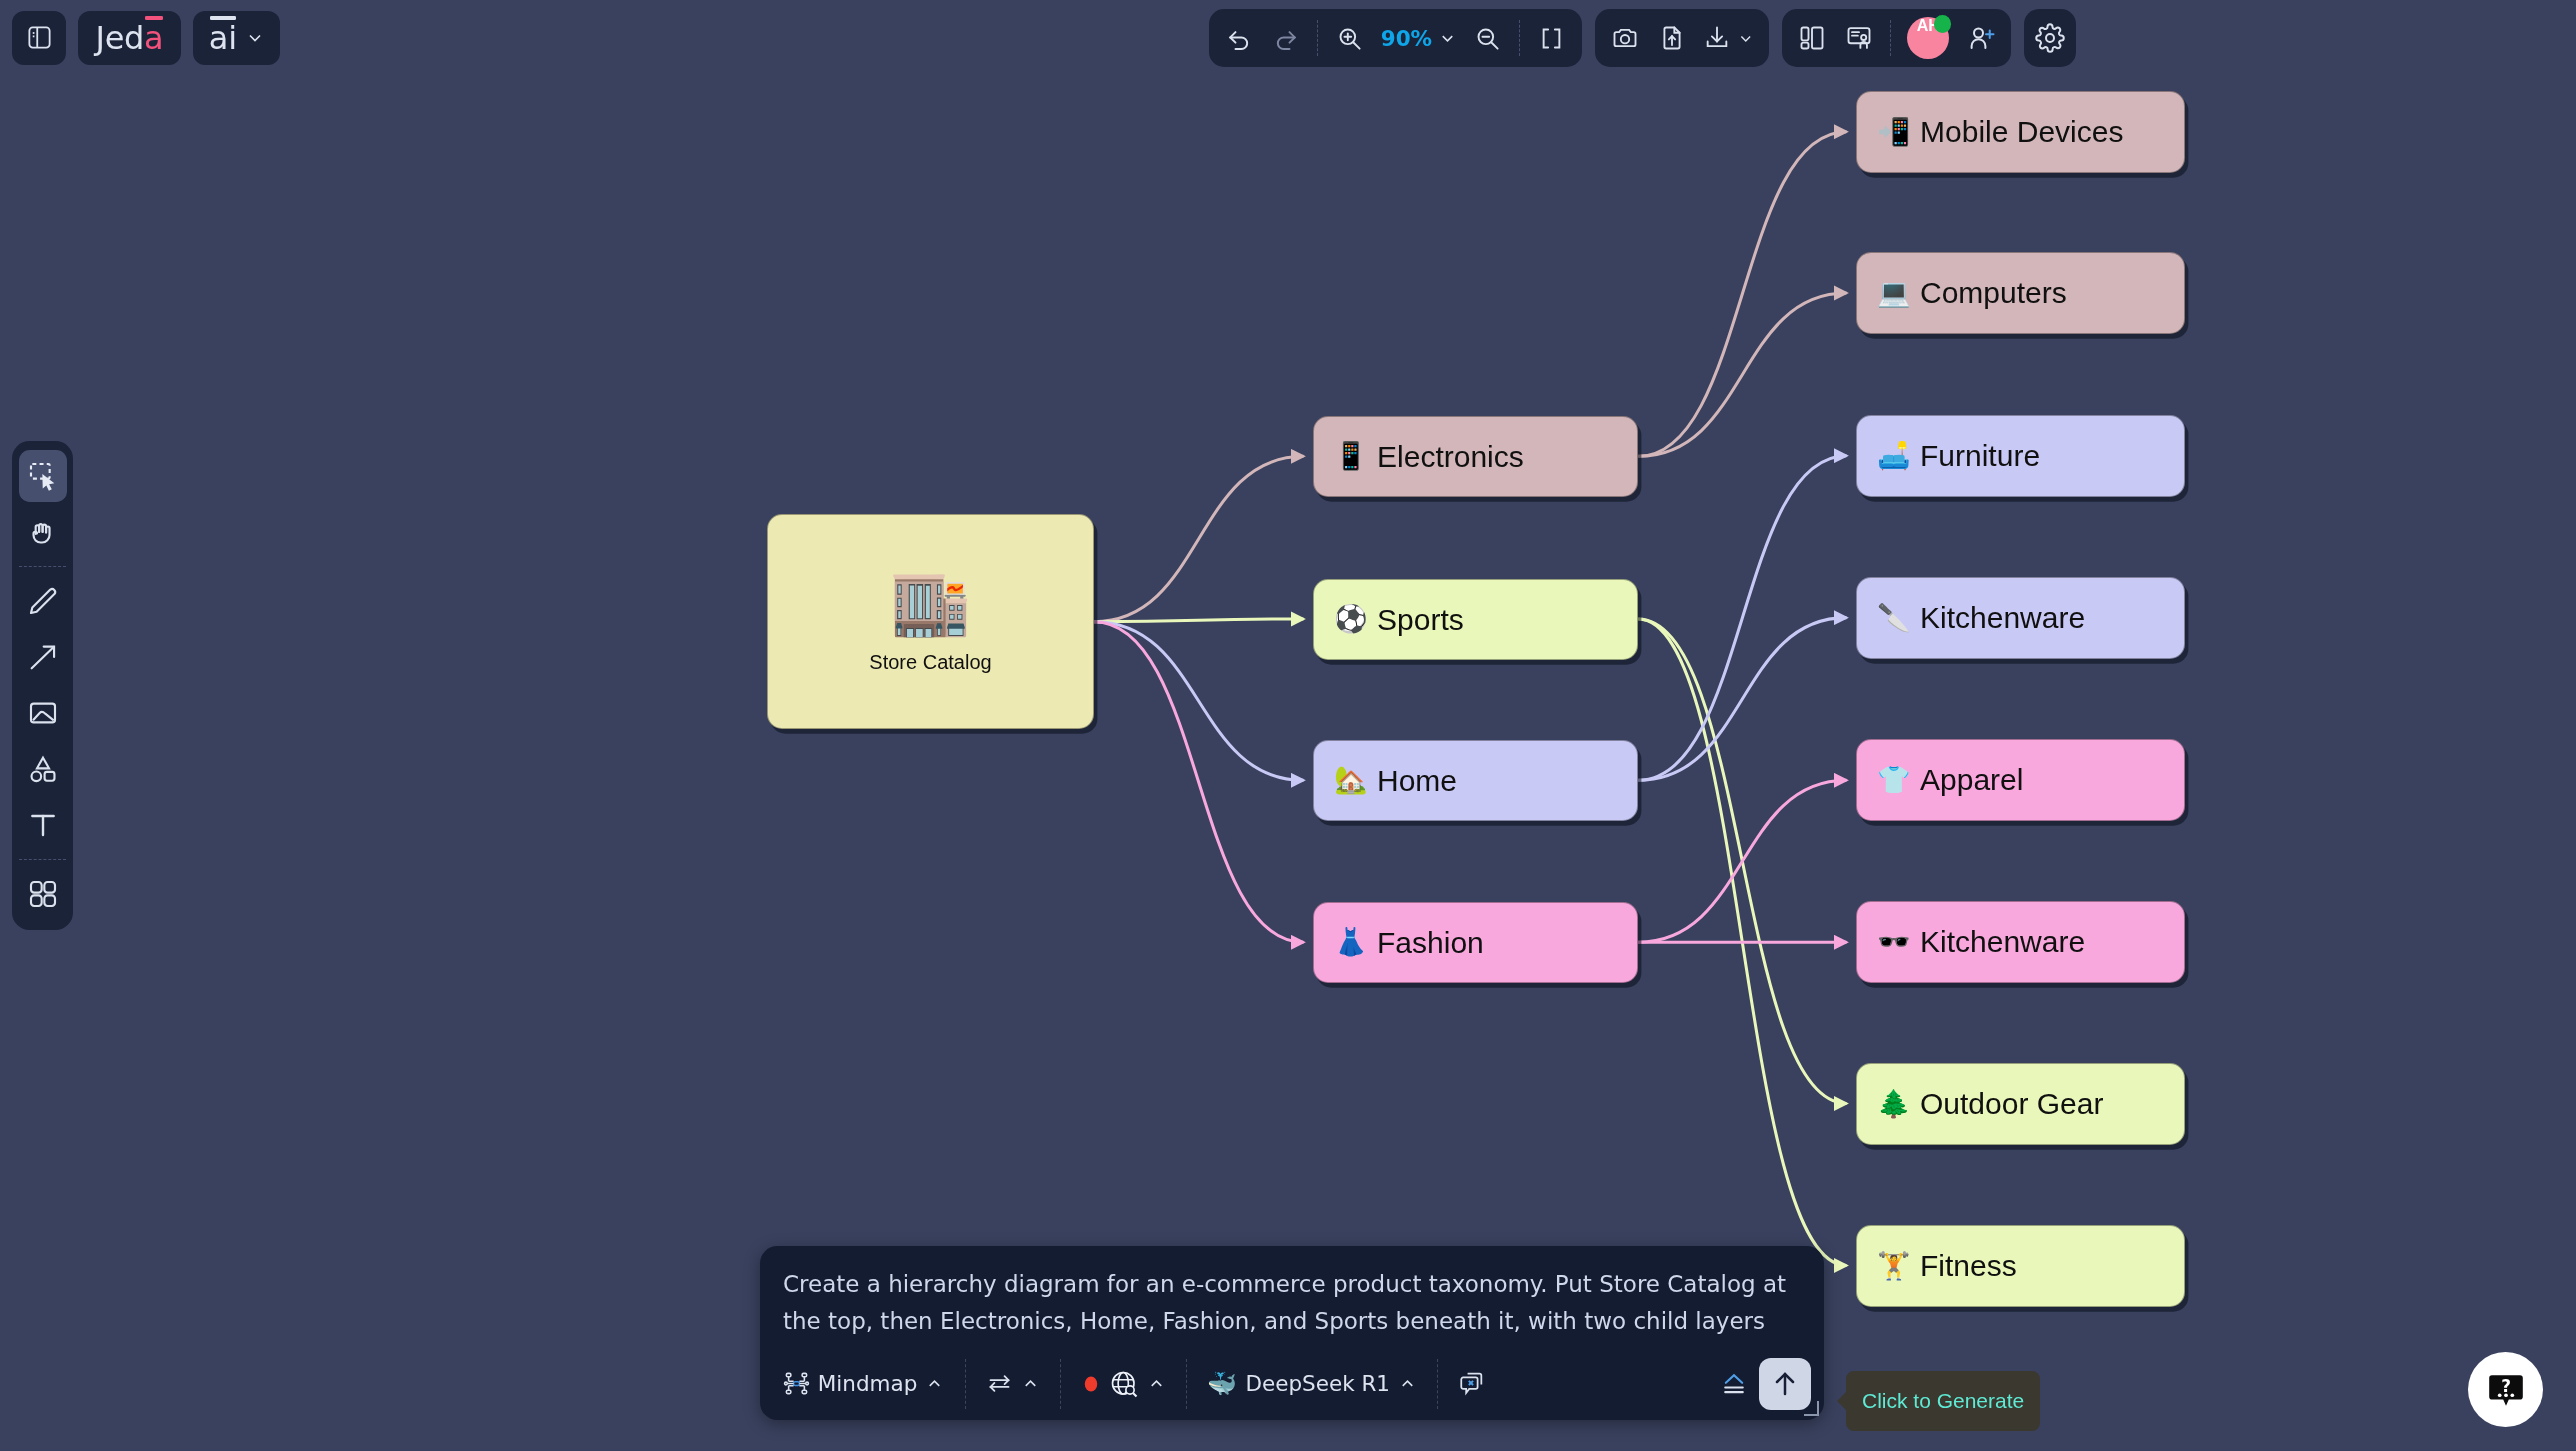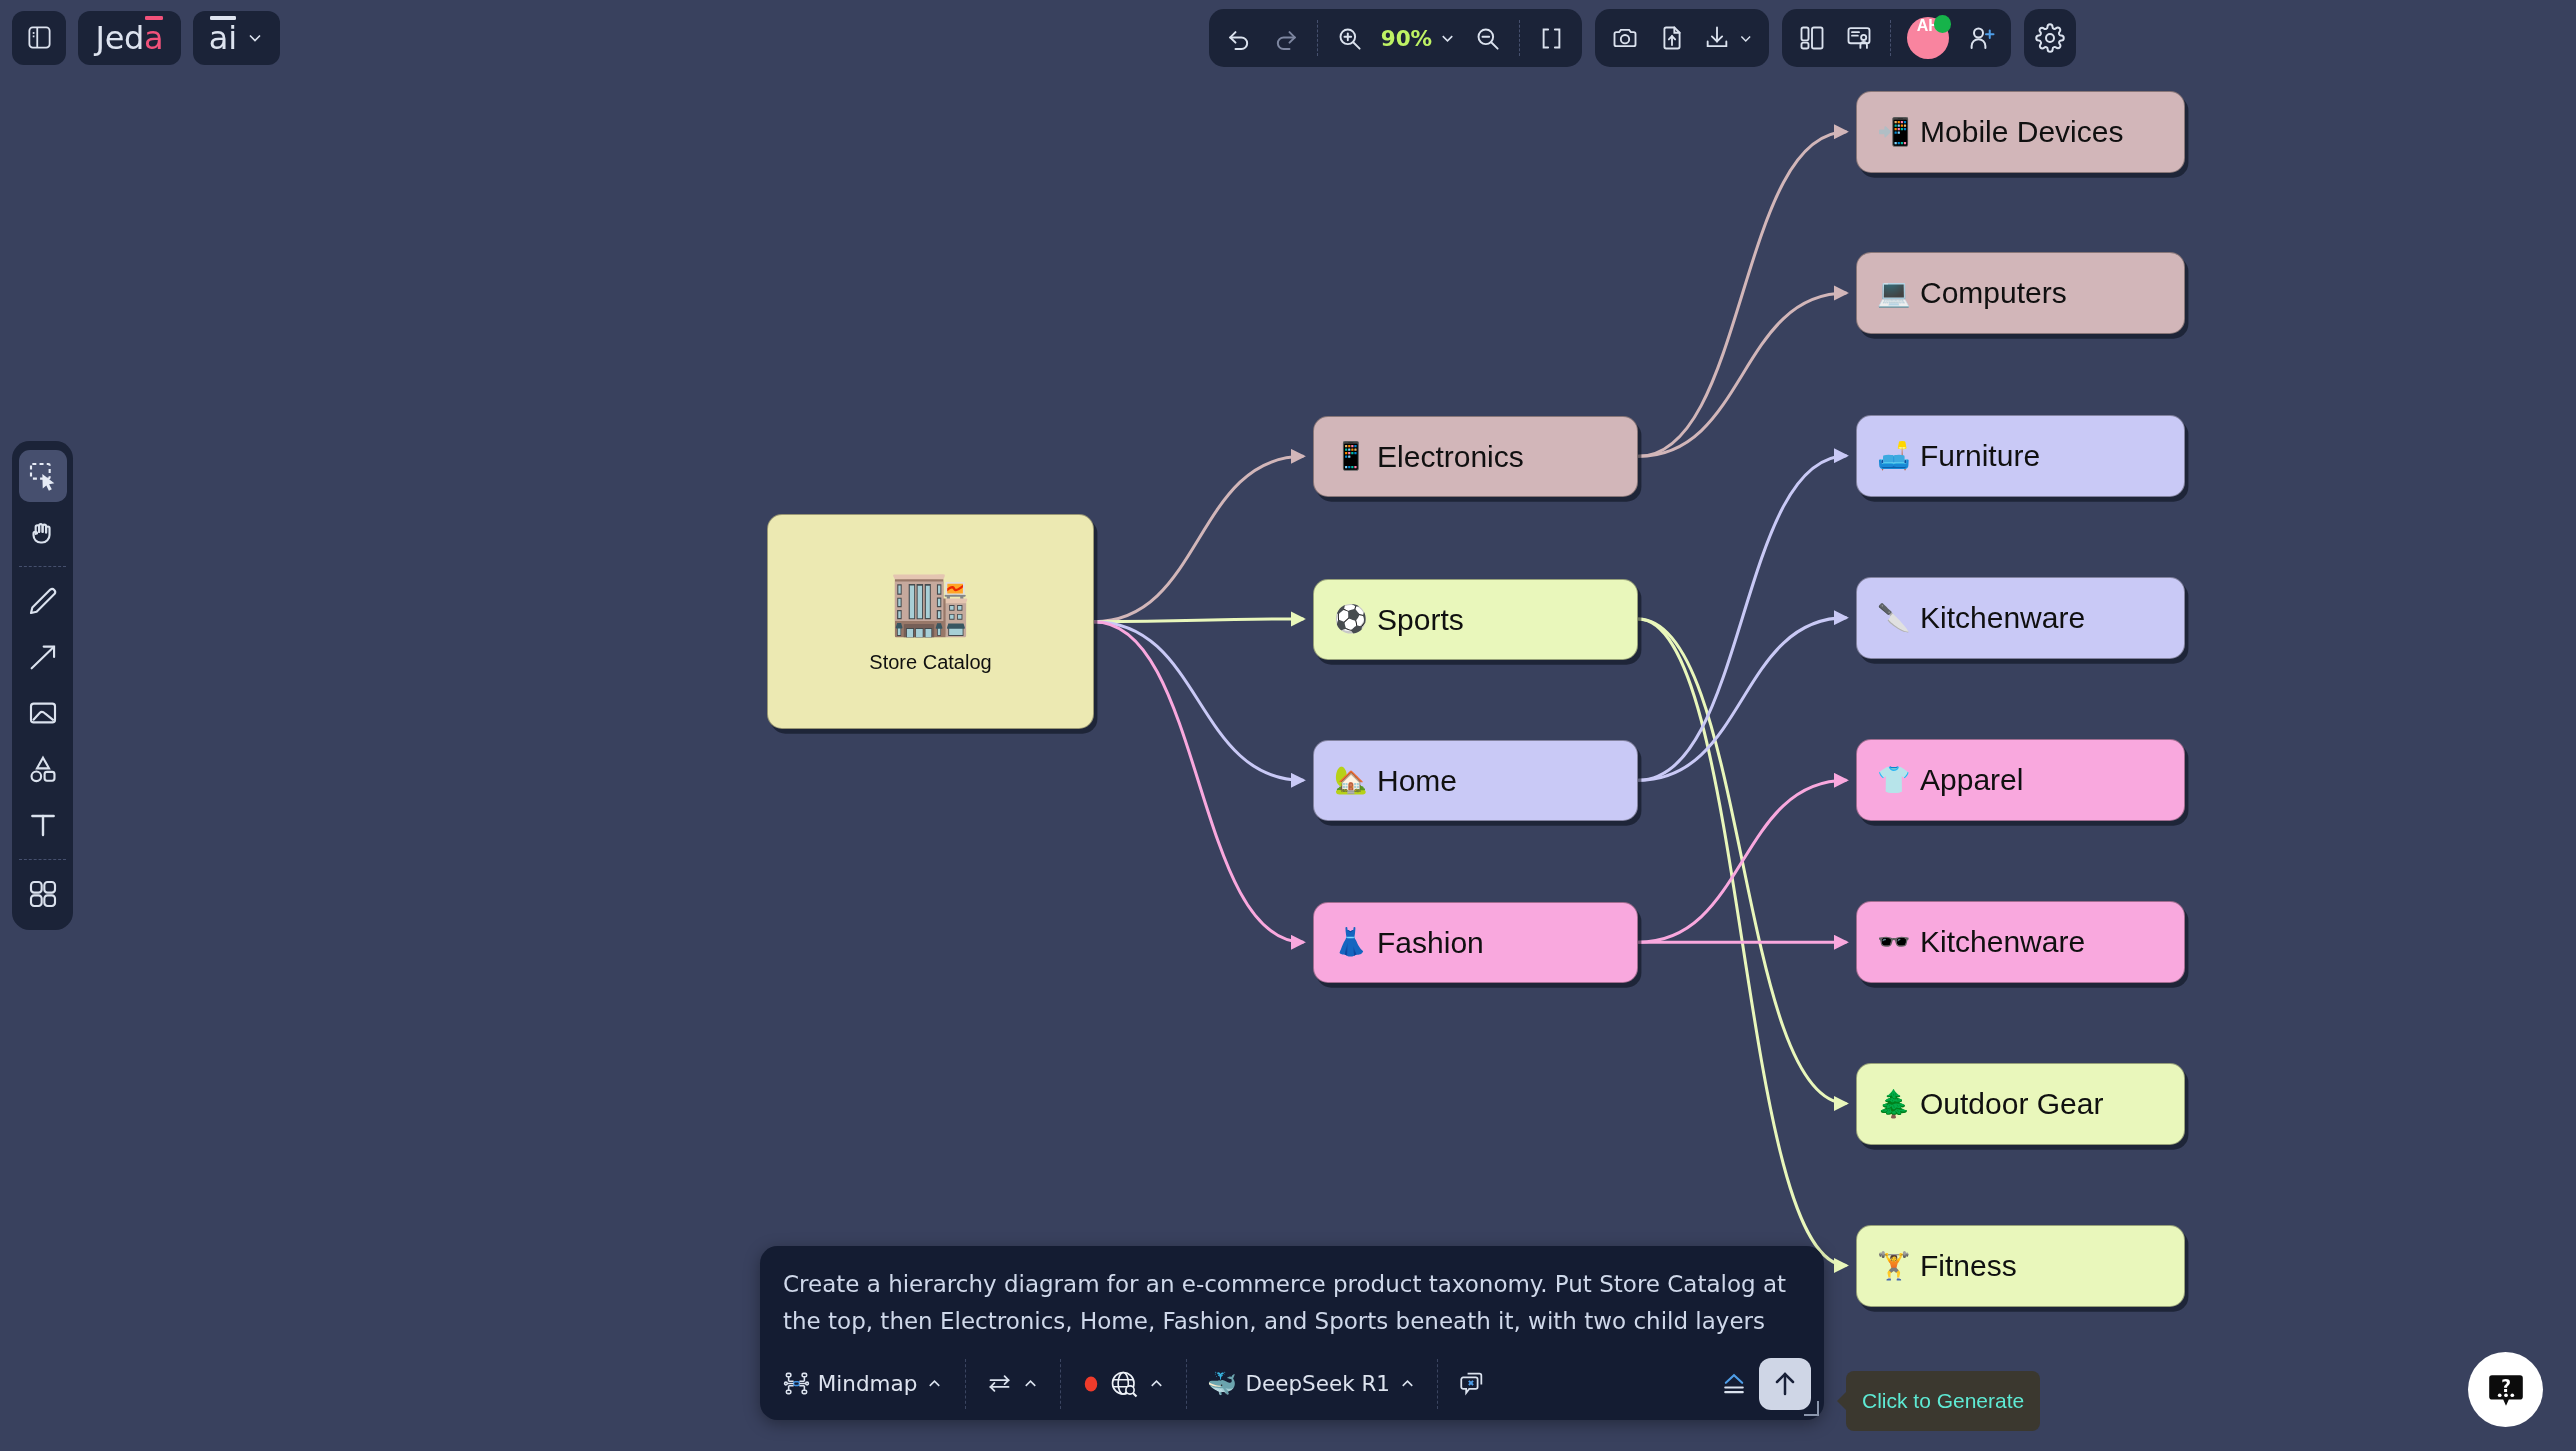--- a/index.html
+++ b/index.html
@@ -34,21 +34,21 @@
   .grp {
     background: #1b2338; border-radius: 15px; height: 58px;
     display: flex; align-items: center; padding: 0 8px; gap: 2.7px;
   }
   .tbtn {
     height: 44px; min-width: 44px; border-radius: 9.4px;
     display: flex; align-items: center; justify-content: center;
     cursor: pointer; padding: 0 6.7px; gap: 5.4px;
   }
   .vsep { width: 0; height: 36px; border-left: 1.3px dashed #46506e; margin: 0 6.7px; }
-  .zoomval { color: #bef264; font-size: 21.5px; font-weight: bold; font-family: "DejaVu Sans", sans-serif; }
+  .zoomval { color: #0ea5e9; font-size: 21.5px; font-weight: bold; font-family: "DejaVu Sans", sans-serif; }
   .avatar {
     width: 42px; height: 42px; border-radius: 50%; background: #f9849f;
     color: #fff; font-size: 16px; font-weight: bold;
     display: flex; align-items: flex-start; justify-content: center; position: relative;
   }
   .avatar .dot {
     position: absolute; right: -2px; top: -2px; width: 17.5px; height: 17.5px;
     border-radius: 50%; background: #16b34a;
   }
   svg { display: block; }

